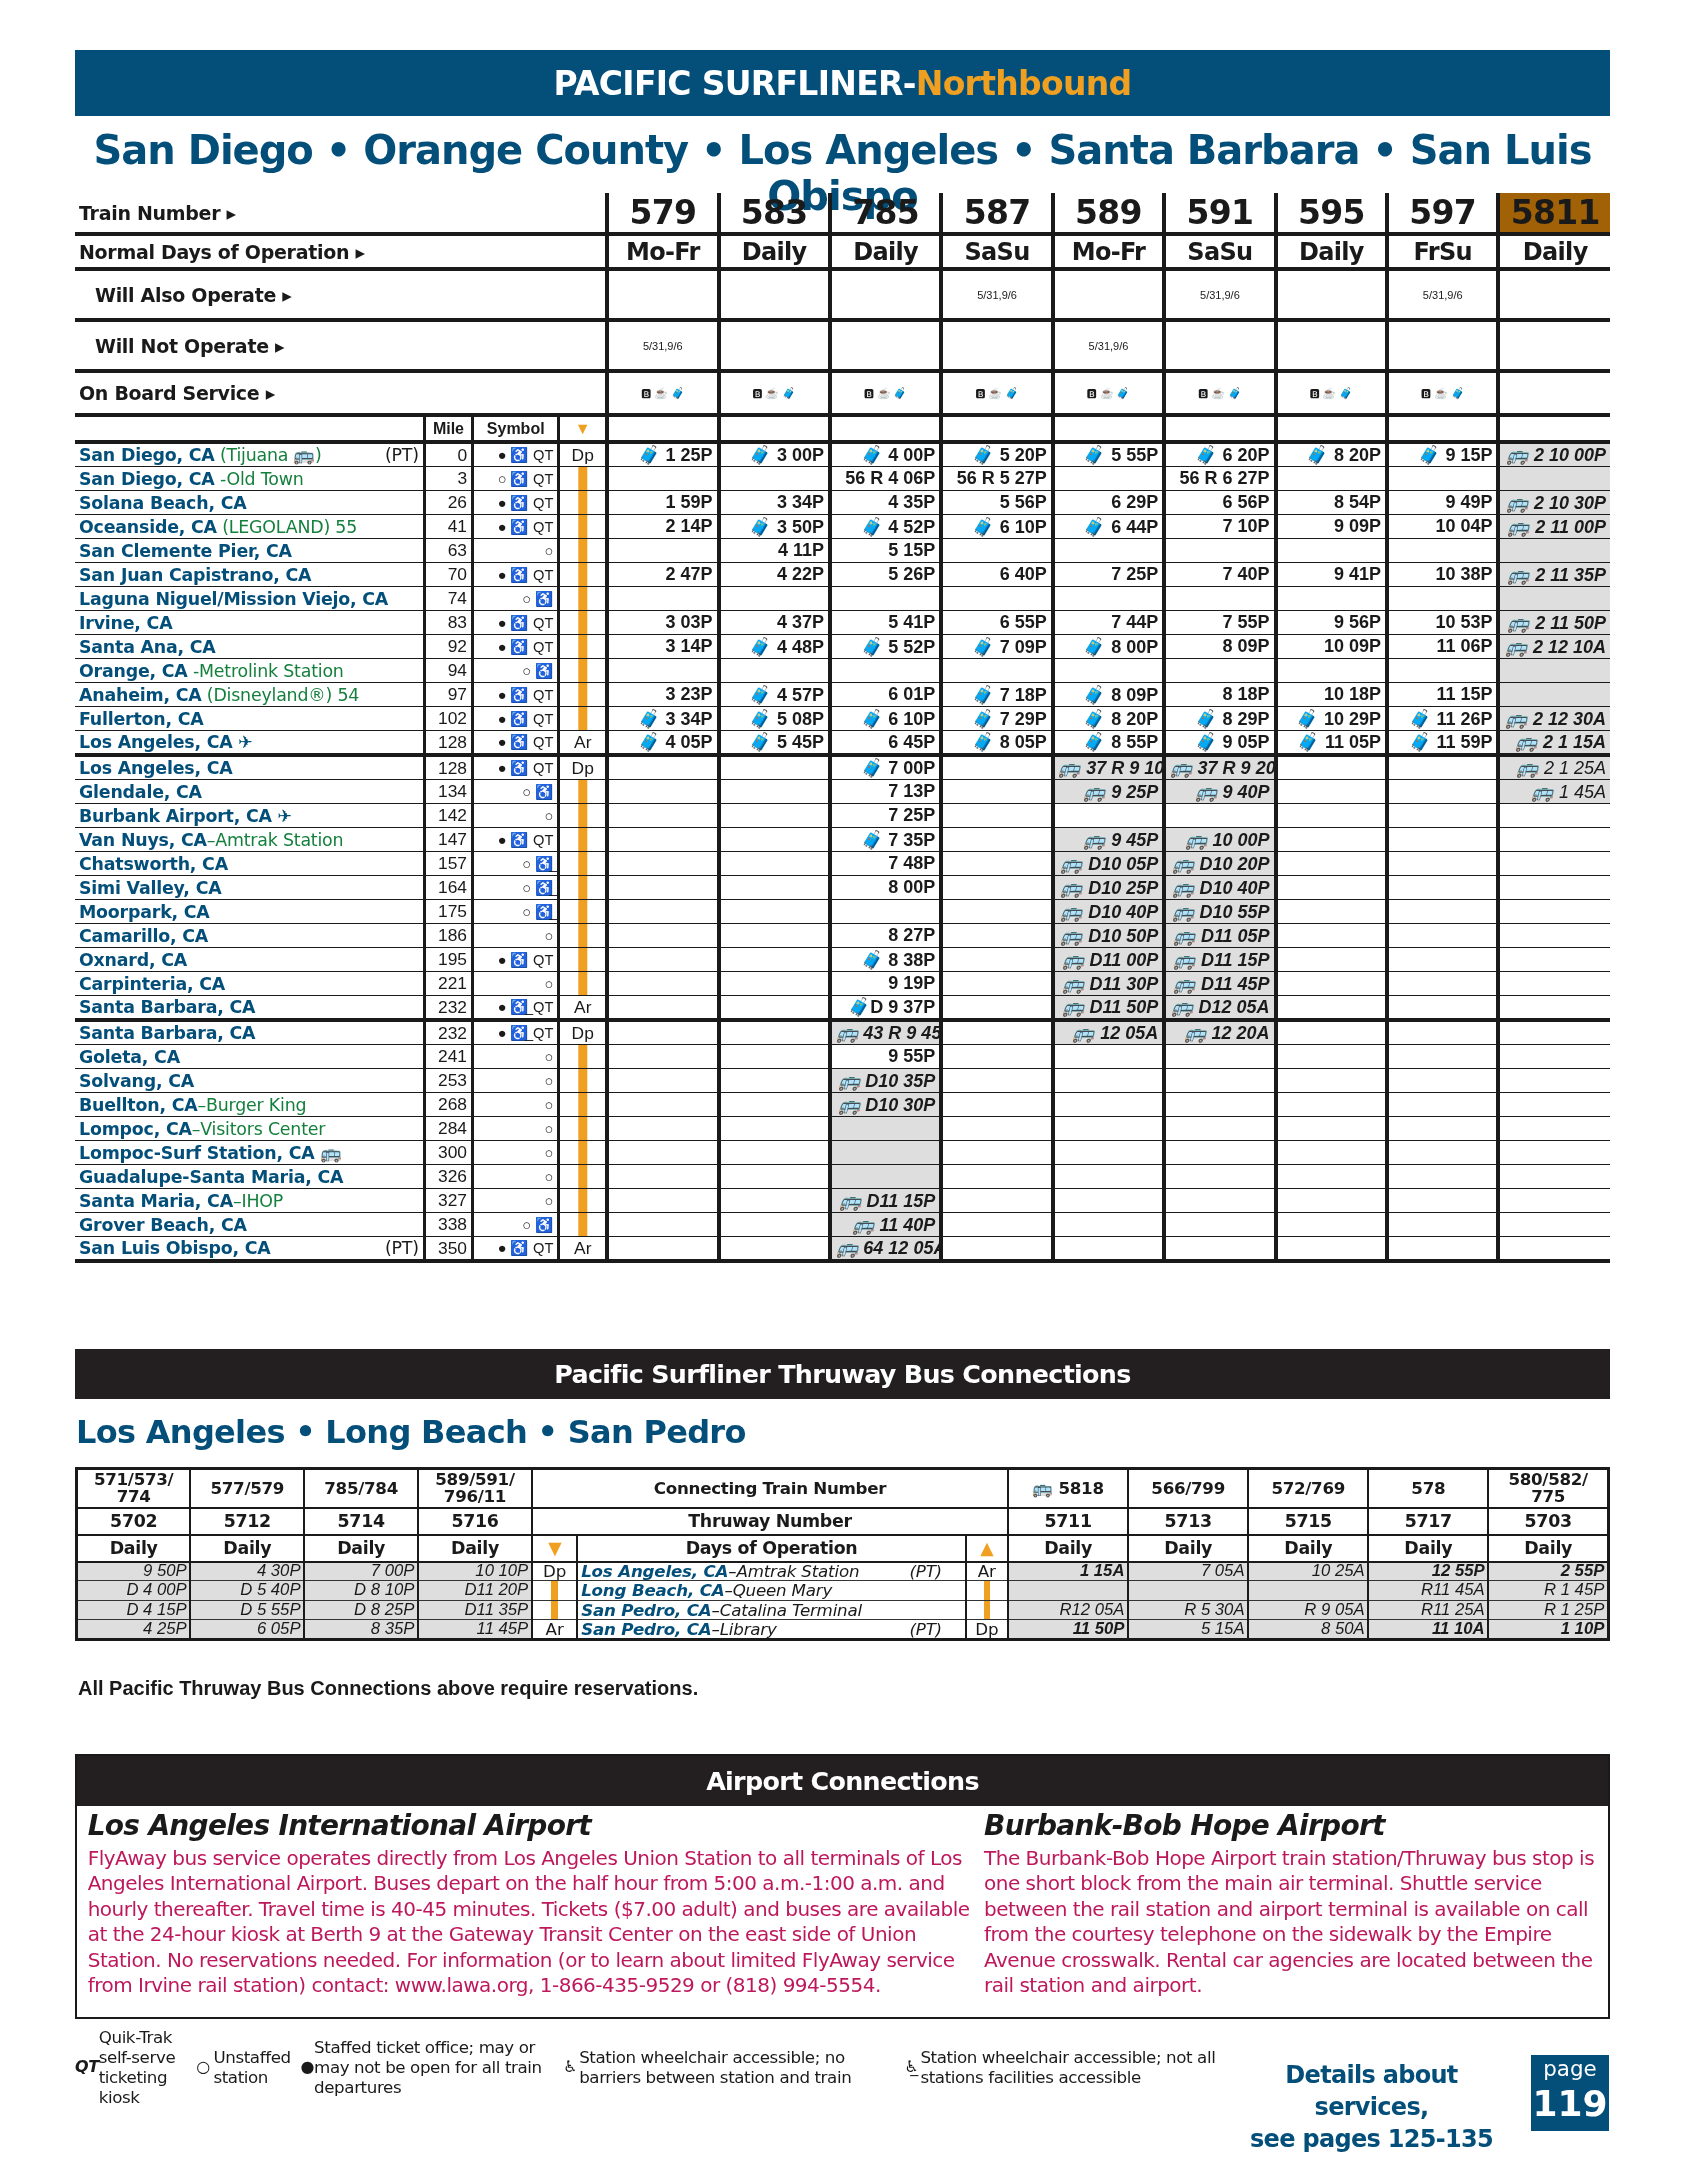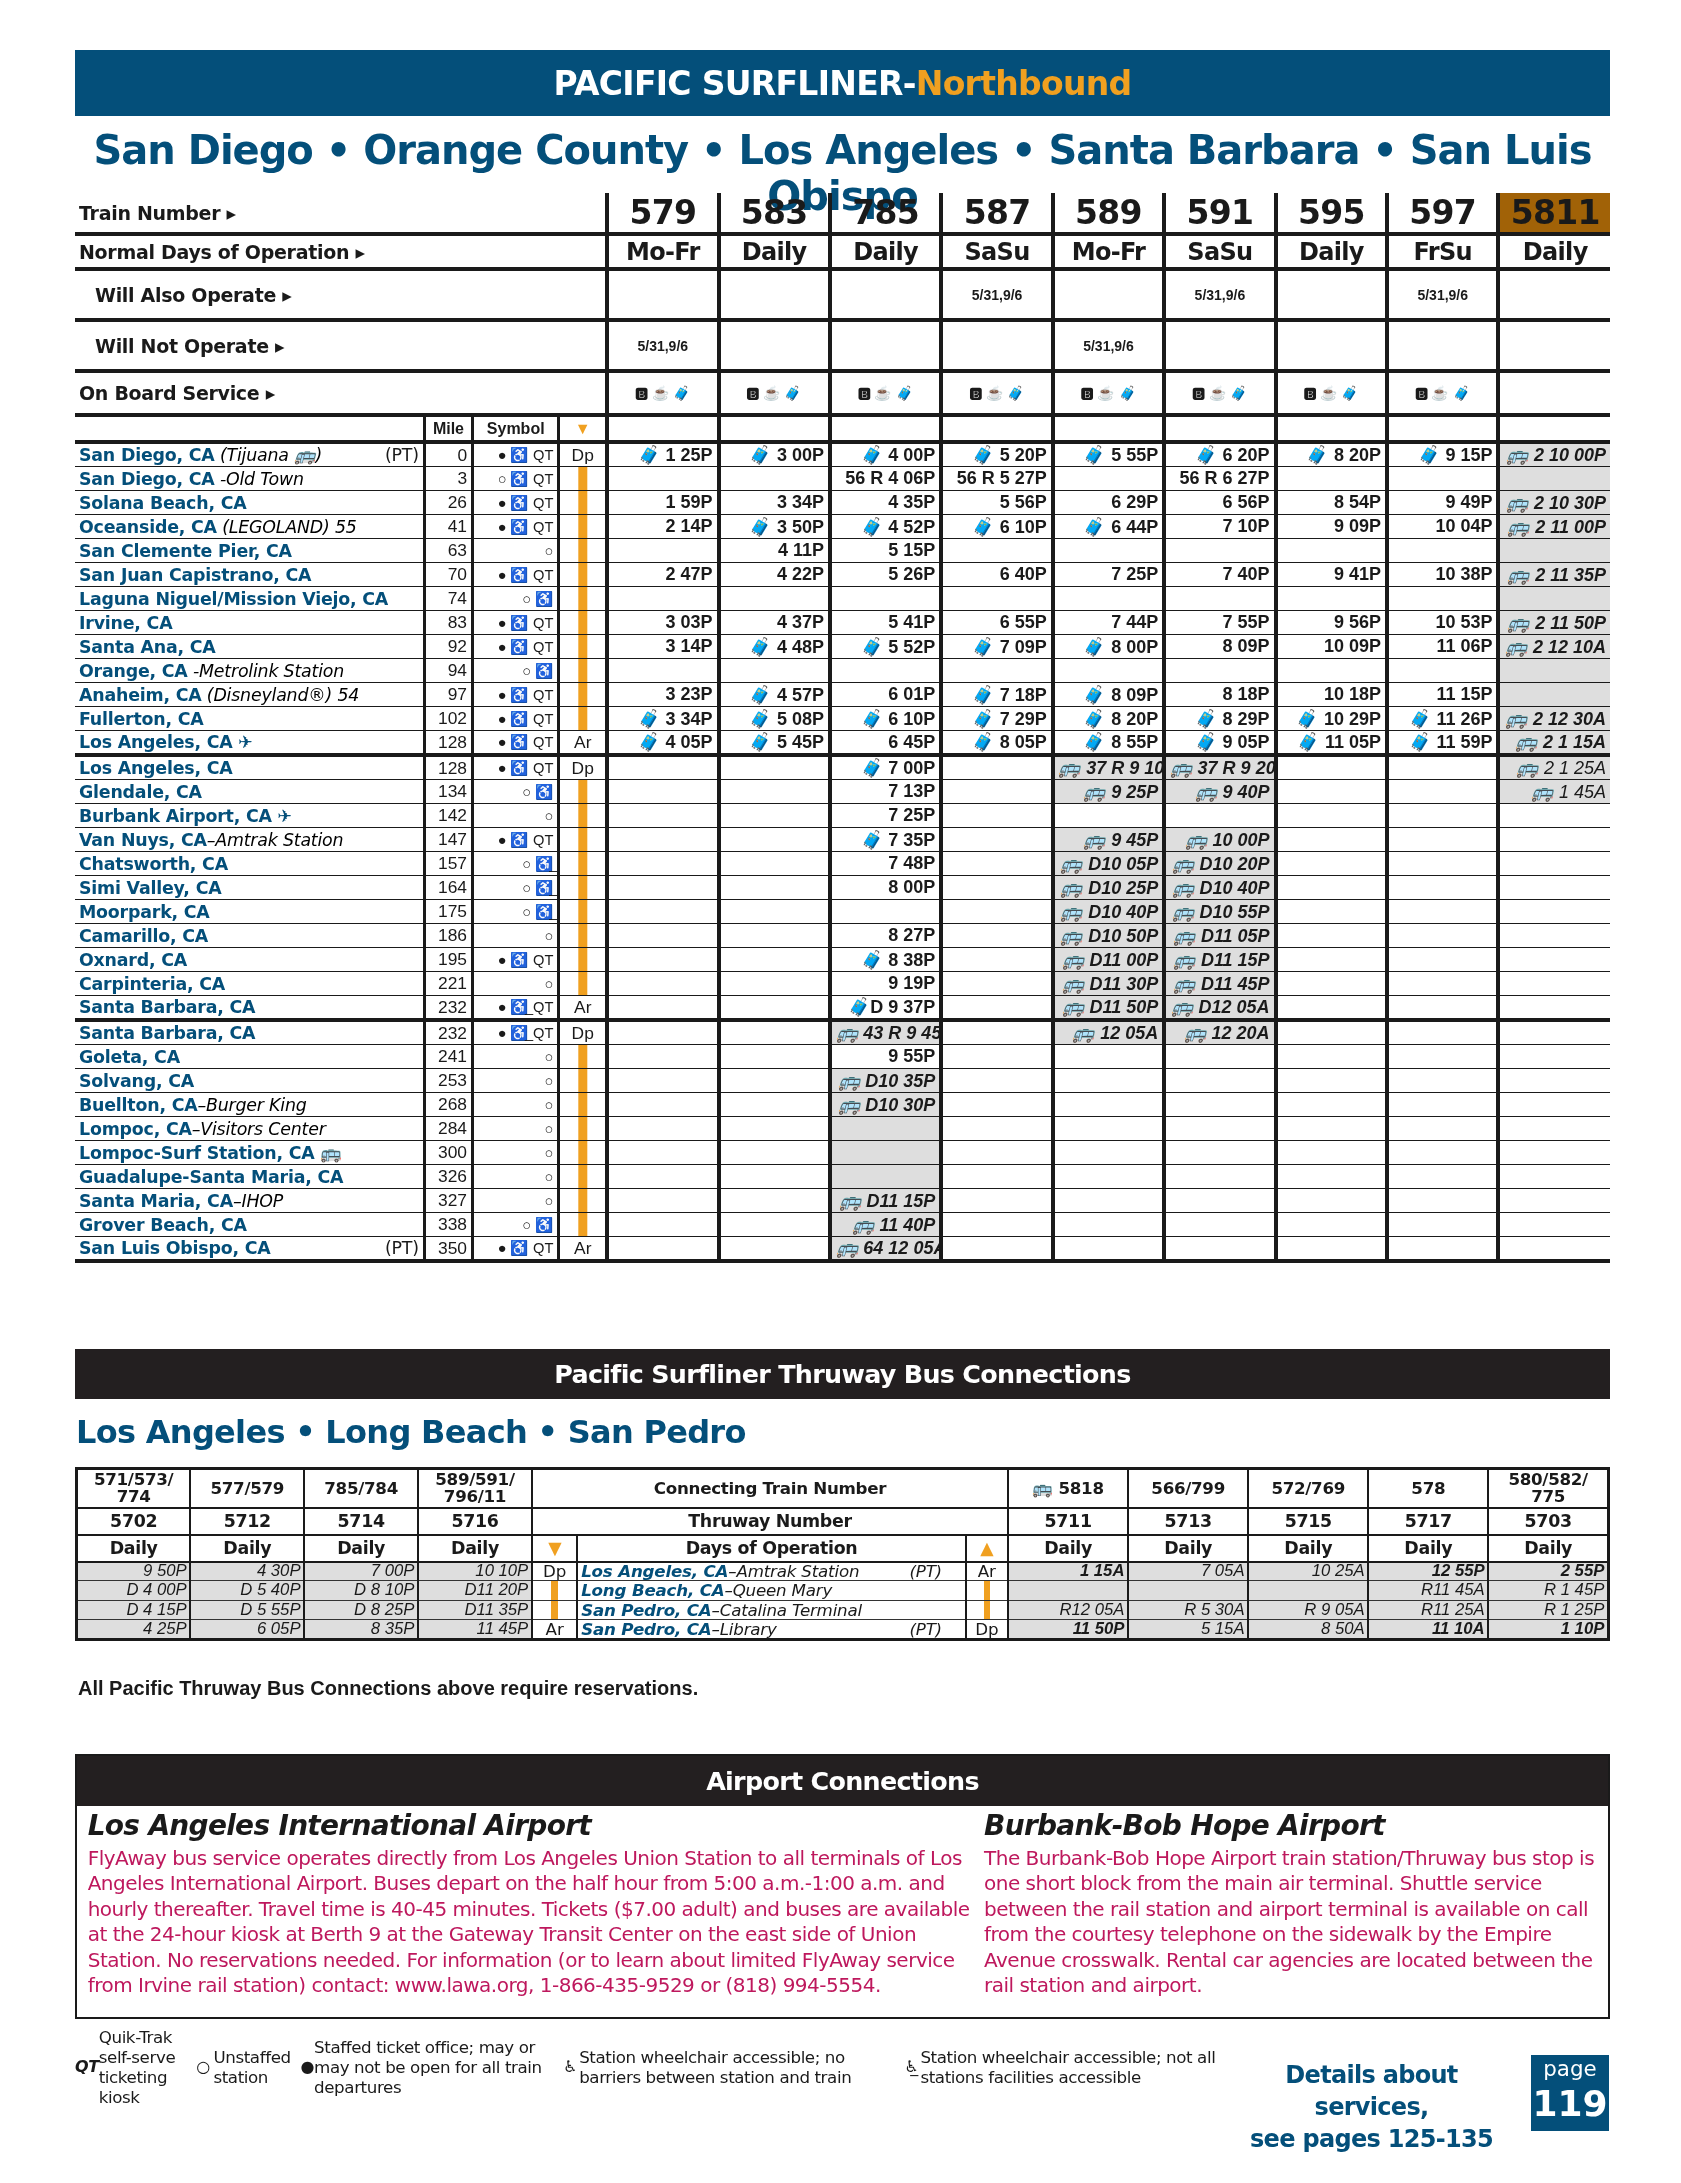--- a/index.html
+++ b/index.html
@@ -11,23 +11,23 @@
   .main { position: absolute; left: 75px; top: 193px; width: 1535px; table-layout: fixed; }
   .main td { border-bottom: 1.3px solid #1a1a1a; height: 24px; font-size: 17.4px; white-space: nowrap; overflow: hidden; padding: 0 4px; }
   .main .hdr td { border-bottom: 4px solid #1a1a1a; }
   .main .trn td.tc { font-size: 33px; font-weight: bold; text-align: center; height: 40px; font-family: "DejaVu Sans", sans-serif; letter-spacing: -0.7px; }
   .main .days td.tc { font-size: 24px; font-weight: bold; text-align: center; height: 35px; font-family: "DejaVu Sans", sans-serif; letter-spacing: -0.7px;}
   .main .also td, .main .not td { height: 51px; }
   .main .svc td { height: 44px; }
   .main .lbl { font-weight: bold; font-size: 19px; font-family: "DejaVu Sans", sans-serif; letter-spacing: -0.3px; }
   .main .lbl.indent { padding-left: 20px; }
   .main td.tc { border-left: 4px solid #1a1a1a; text-align: center; }
-  .main td.note { font-size: 14px; font-weight: bold; }
+  .main td.note { font-size: 11px; }
   .main .sta { color: #044f7a; font-weight: bold; font-size: 17.4px; font-family: "DejaVu Sans", sans-serif; letter-spacing: -0.2px; }
-  .main .sta .sub { color: #000000; font-weight: normal; font-style: italic; }
+  .main .sta .sub { color: #15803d; font-weight: normal; }
   .main .sta .pt { float: right; color: #1a1a1a; font-weight: normal; }
   .main td.mile { border-left: 3.3px solid #1a1a1a; text-align: right; font-size: 17.4px; }
   .main td.sym { border-left: 3.3px solid #1a1a1a; text-align: right; font-size: 14.7px; }
   .main td.arr { border-left: 3.3px solid #1a1a1a; text-align: center; font-size: 17.4px; position: relative; }
   .main td.time { border-left: 4px solid #1a1a1a; text-align: right; font-size: 18px; font-weight: bold; font-family: "Liberation Sans", sans-serif; }
   .main td.time.bus { background: #dedede; font-style: italic; }
   .main td.time.light { font-weight: normal; }
   .main .colhead td { height: 27px; font-weight: bold; font-size: 16px; text-align: center; border-bottom: 4px solid #1a1a1a; margin-left: 26px; }
   .main tr.thick td { border-bottom: 4px solid #1a1a1a; }
   .orange { color: #f0a020; }

